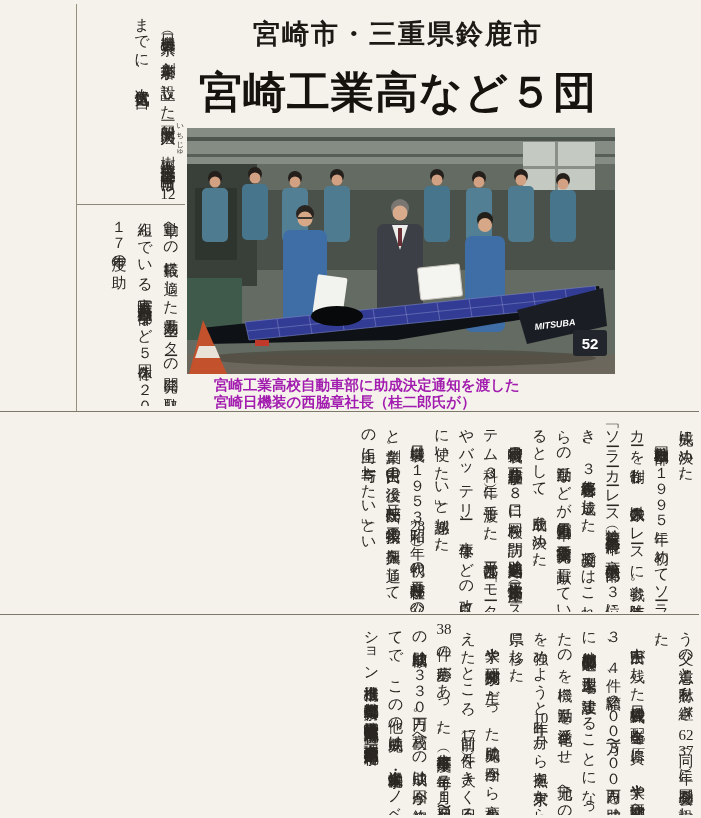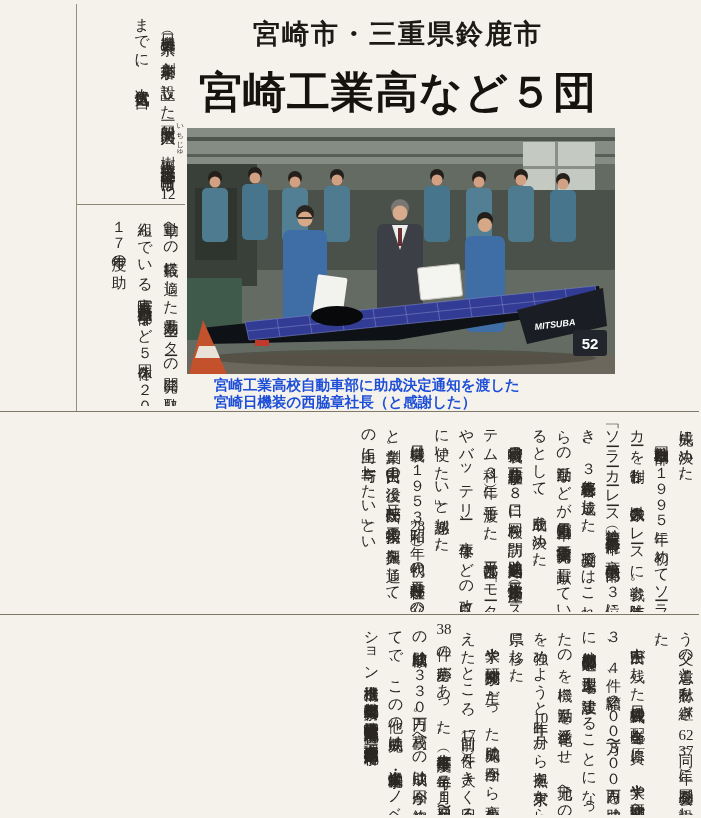--- a/index.html
+++ b/index.html
@@ -17,21 +17,21 @@
   .lead-block{position:absolute;left:3px;width:104px;height:195px;font-size:15px;line-height:26px;letter-spacing:1px;}
   .lead-block-1{top:3px;}
   .lead-block-2{top:207px;}
   .lead-divider{position:absolute;left:0px;width:108px;top:200px;height:1px;background:#8d877a;}
 
   .head-area{position:absolute;left:188px;top:16px;width:420px;text-align:center;}
   .kicker{font-family:"Liberation Sans",sans-serif;font-weight:bold;font-size:27px;letter-spacing:2px;color:#1d1a16;}
   .headline{margin:12px 0 0 0;font-family:"Liberation Serif",serif;font-weight:bold;font-size:43px;letter-spacing:1px;color:#16130e;}
 
   .photo-frame{position:absolute;left:187px;top:128px;width:428px;height:246px;overflow:hidden;background:#565d55;}
-  .caption{position:absolute;left:214px;top:377px;width:404px;font-family:"Liberation Sans",sans-serif;font-weight:600;font-size:14.5px;line-height:16.5px;color:#1d4ed8;}
+  .caption{position:absolute;left:214px;top:377px;width:404px;font-family:"Liberation Sans",sans-serif;font-weight:600;font-size:14.5px;line-height:16.5px;color:#a21caf;}
 
   .rule{position:absolute;height:1px;background:#7e7868;}
   .rule-mid{left:0;top:411px;width:699px;}
   .rule-bot{left:0;top:614px;width:699px;}
 
   .middle-area{position:absolute;left:88px;top:419px;width:610px;height:193px;font-size:15px;line-height:24.4px;letter-spacing:0.4px;}
   .bottom-area{position:absolute;left:20px;top:621px;width:678px;height:194px;font-size:15px;line-height:24.2px;letter-spacing:0.4px;}
   .byline{text-align:end;}
 </style>
 </head>
@@ -165,21 +165,21 @@
 
       <g>
         <polygon points="2,246 40,246 16,192" fill="#c2512c"></polygon>
         <polygon points="8,230 33,230 28,218 12,218" fill="#e8e2d8"></polygon>
       </g>
     </svg>
   </div>
 
   <div class="caption">
     <div>宮崎工業高校自動車部に助成決定通知を渡した</div>
-    <div>宮崎日機装の西脇章社長（と感謝した）</div>
+    <div>宮崎日機装の西脇章社長（桂二郎氏が）</div>
   </div>
 
   <div class="rule rule-mid"></div>
 
   <div class="vtext middle-area">
     <p class="cont">成先に決めた。</p>
     <p>同校自動車部は１９９５年に初めてソーラーカーを制作し、以来数々のレースに参戦。昨年は「ソーラーカーレース鈴鹿」（三重県鈴鹿市）の高校生以下部門で３位に輝き、３年連続表彰台を達成した。奨励会ではこれらの活動などが電気自動車の重要技術開発へ貢献しているとして、助成を決めた。</p>
     <p>宮崎日機装の西脇章社長が８日に同校を訪問。助成決定通知を平元快弥部長（生産システム科３年）に手渡した。平元部長は「モーターやバッテリー、車体などの改良に大事に使いたい」と感謝した。</p>
     <p>日機装は１９５３（昭和<span class="tcy">28</span>）年、初代の音桂二郎社長が父の申吉会長と創業。申吉氏の没後、桂二郎氏が「工業技術の振興を通じて、国民生活の向上に寄与したい」とい</p>
   </div>

